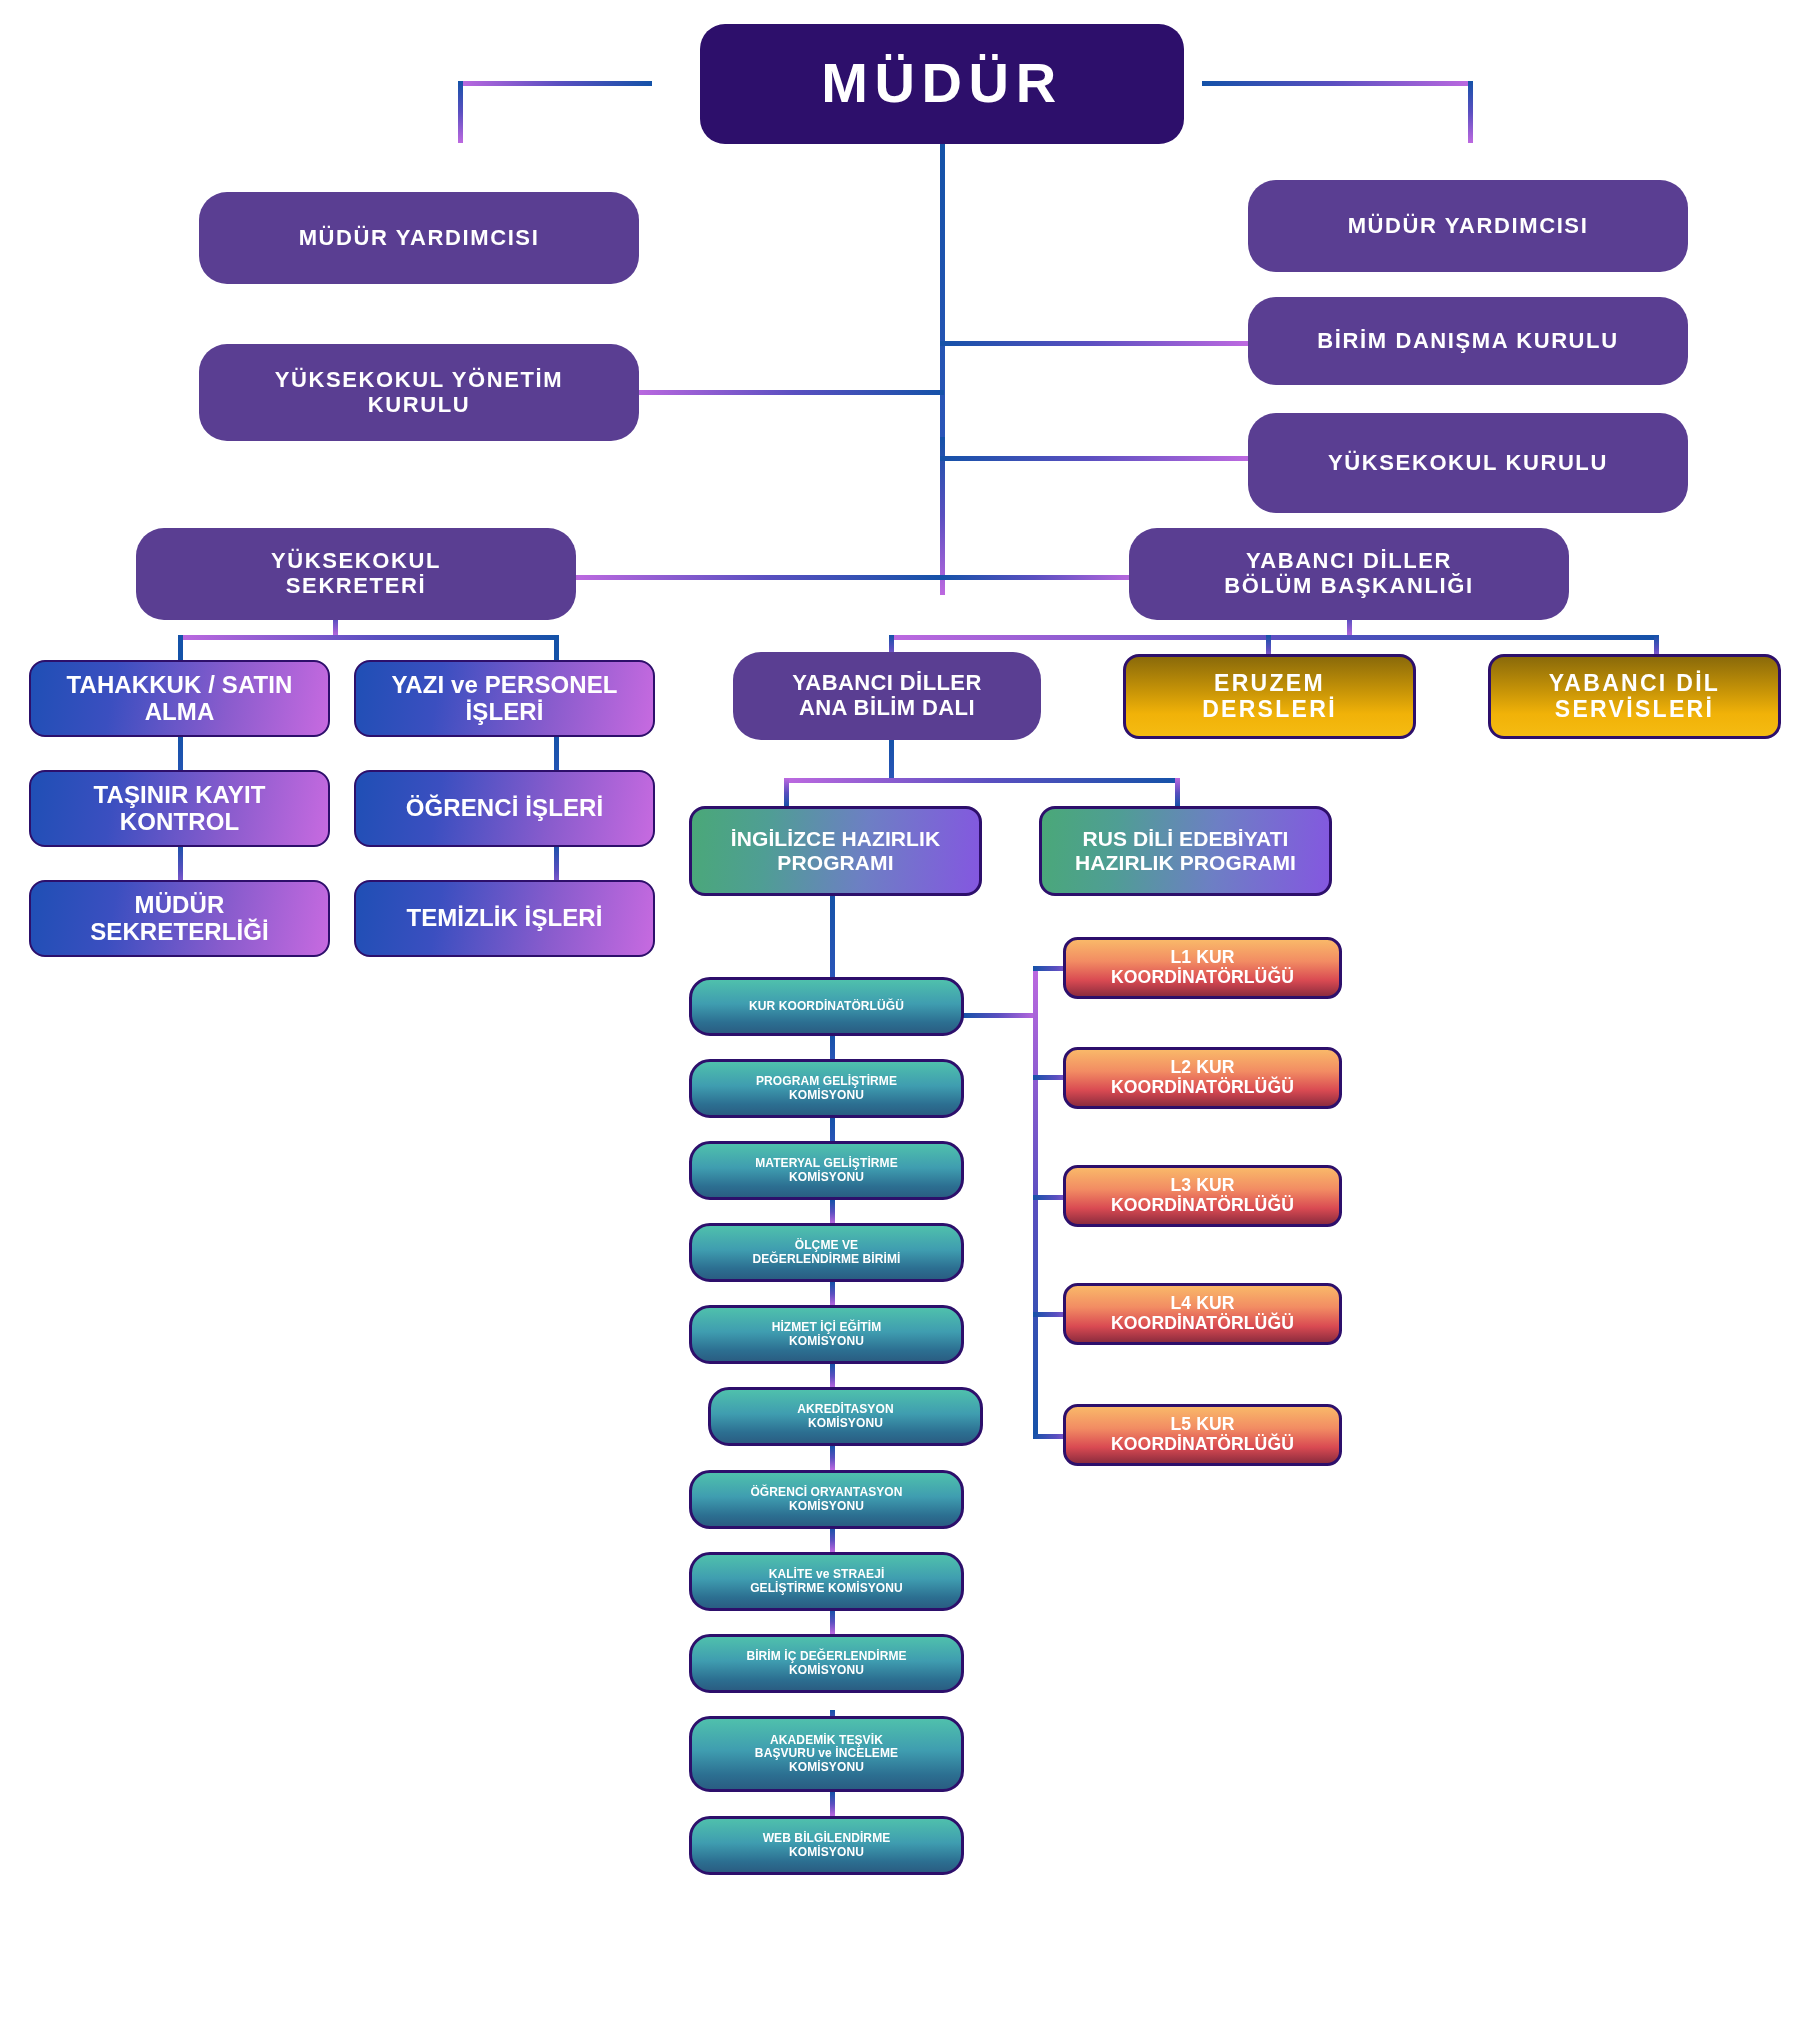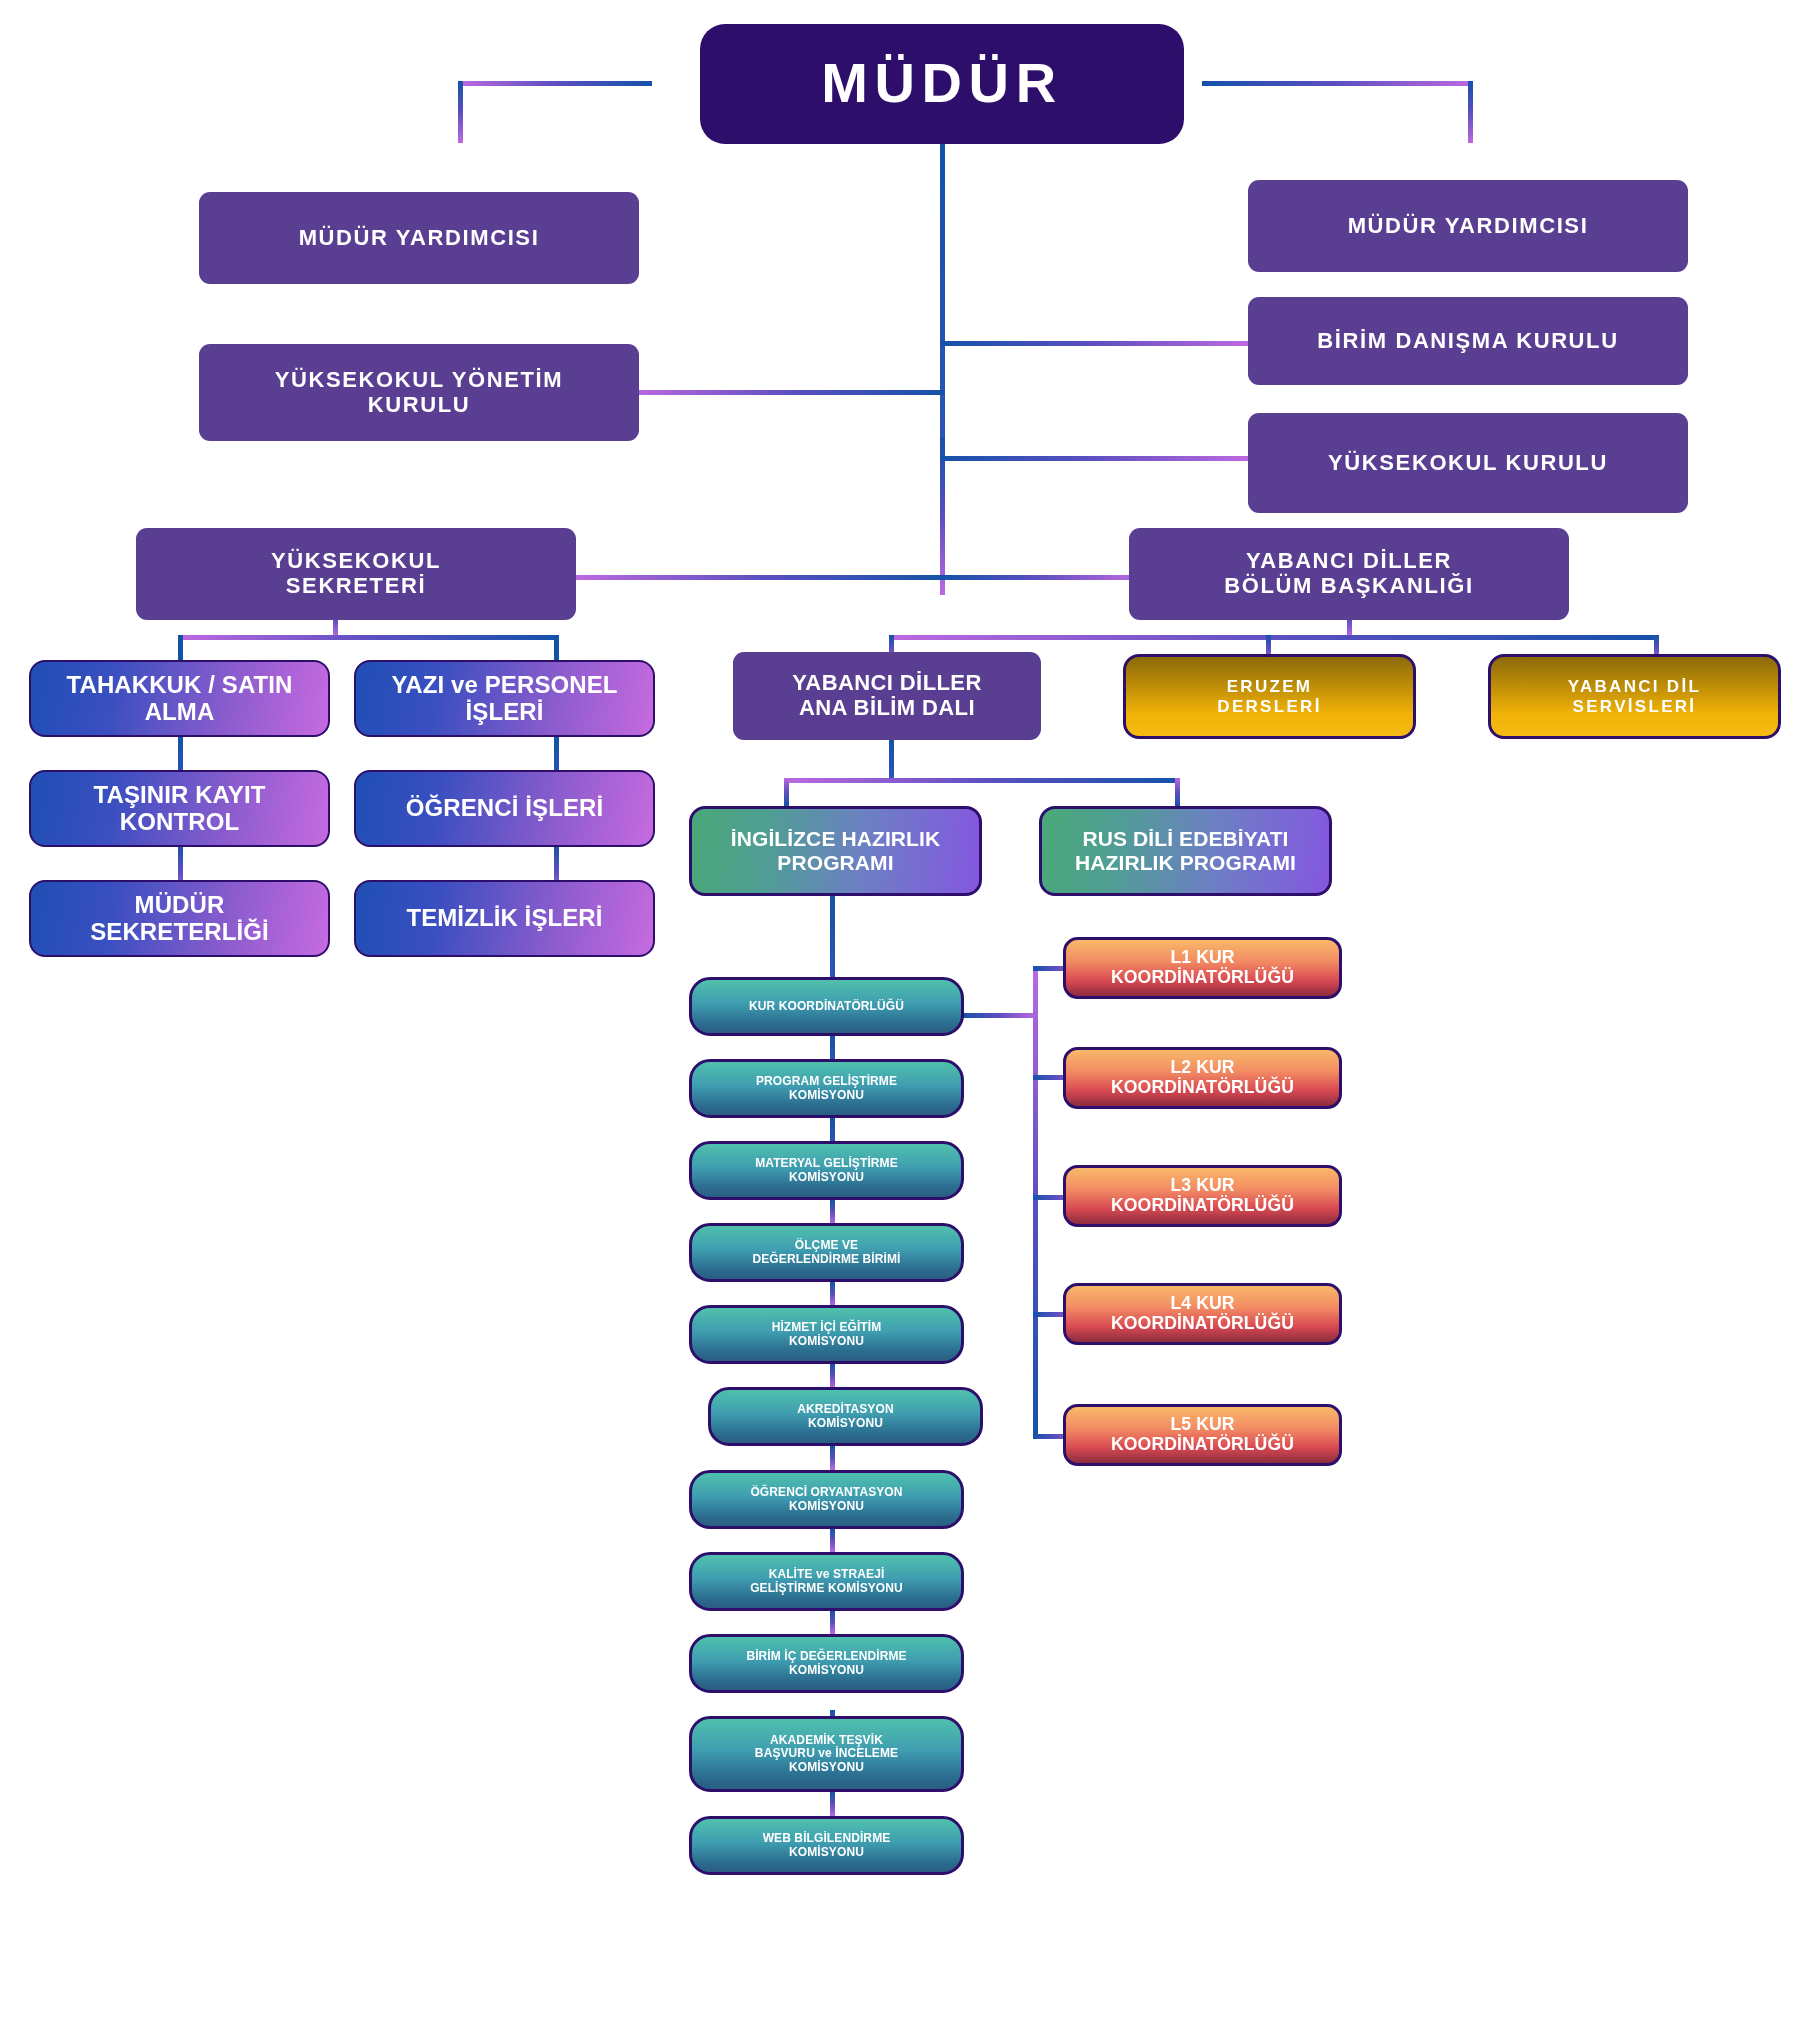--- a/index.html
+++ b/index.html
@@ -20,21 +20,21 @@
   
   .node {
     position: absolute;
     display: flex;
     align-items: center;
     justify-content: center;
     text-align: center;
     color: #ffffff;
     font-weight: bold;
     line-height: 1.12;
-    border-radius: 11px;
+    border-radius: 28px;
     z-index: 5;
     padding: 2.9px 7.3px;
     white-space: pre-line;
   }
 
   
   .n-root {
     background: #2d0f6b;
     border-radius: 25px;
     font-size: 56px;
@@ -56,21 +56,21 @@
     border: 2.9px solid #2d0f6b;
     font-size: 24px;
     letter-spacing: 0.1px;
     border-radius: 16px;
   }
 
   
   .n-gold {
     background: linear-gradient(180deg, #8a6a0a 0%, #c08f07 38%, #f1b208 72%, #f5bb12 100%);
     border: 3.7px solid #2d0f6b;
-    font-size: 17px;
+    font-size: 23px;
     letter-spacing: 2.3px;
     border-radius: 16px;
   }
 
   
   .n-greenpurple {
     background: linear-gradient(96deg, #4aa878 0%, #4f9e94 26%, #6d7fc4 60%, #8457e0 100%);
     border: 3.7px solid #2d0f6b;
     font-size: 21px;
     letter-spacing: 0.1px;

